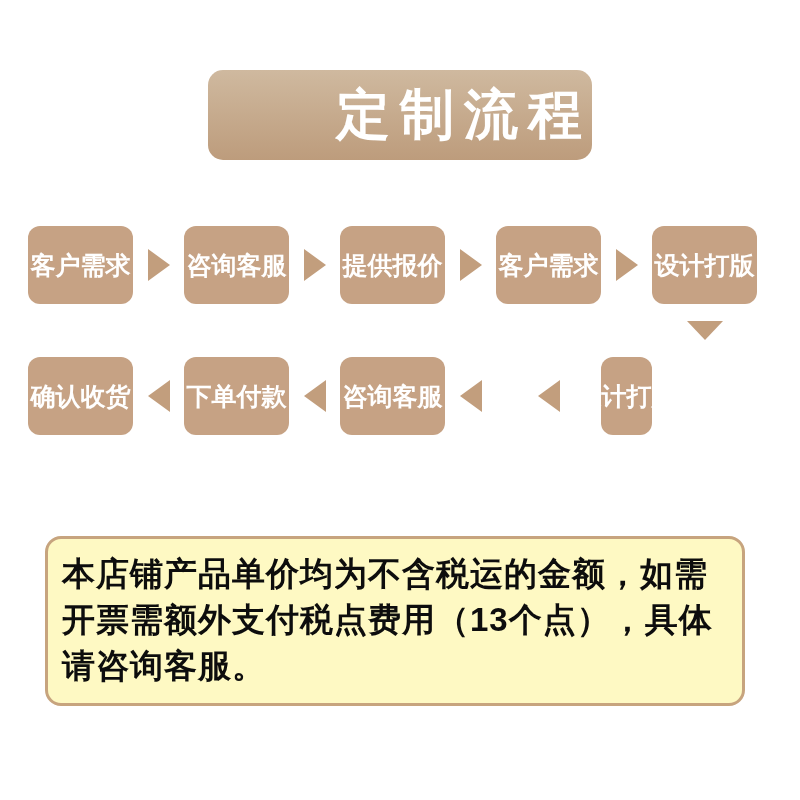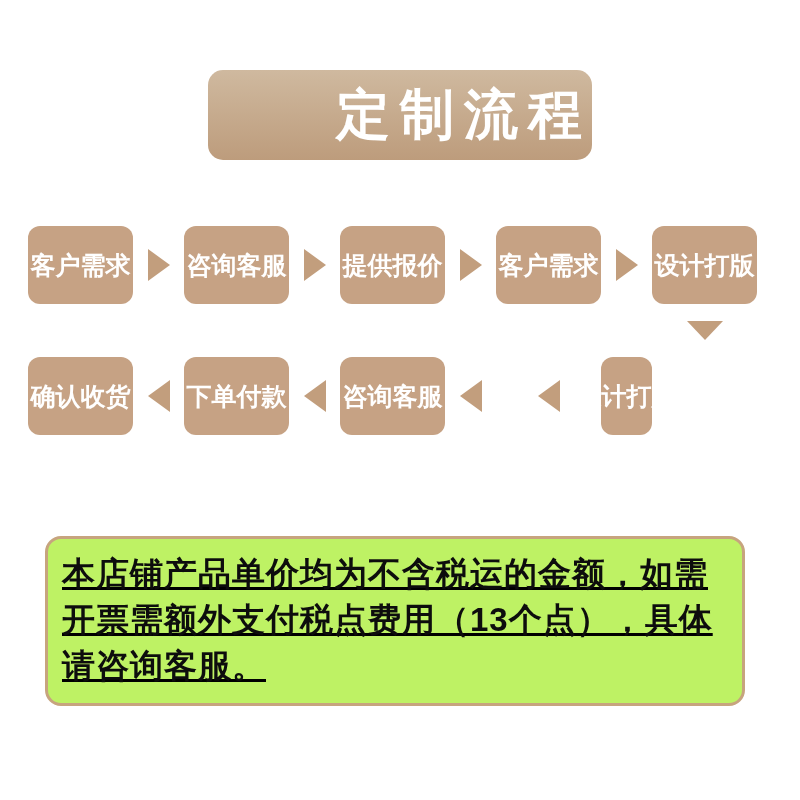--- a/index.html
+++ b/index.html
@@ -86,22 +86,21 @@
     border-top: 19px solid var(--arrow-fill, #c29e7d);
   }
   
   .note {
     box-sizing: border-box;
     width: 700px;
     margin: 101px 0 0 45px;
     border: 3px solid var(--note-border, #c7a47e);
     border-radius: 16px;
     padding: 12px 14px 14px;
-    background: #bef264;
-    text-decoration: underline;
+    background: #fef9c3;
   }
   .note-line {
     font-size: 33px;
     line-height: 46px;
     font-weight: bold;
     color: var(--note-text, #0d0d0d);
     letter-spacing: 1px;
     white-space: nowrap;
   }
 </style>

